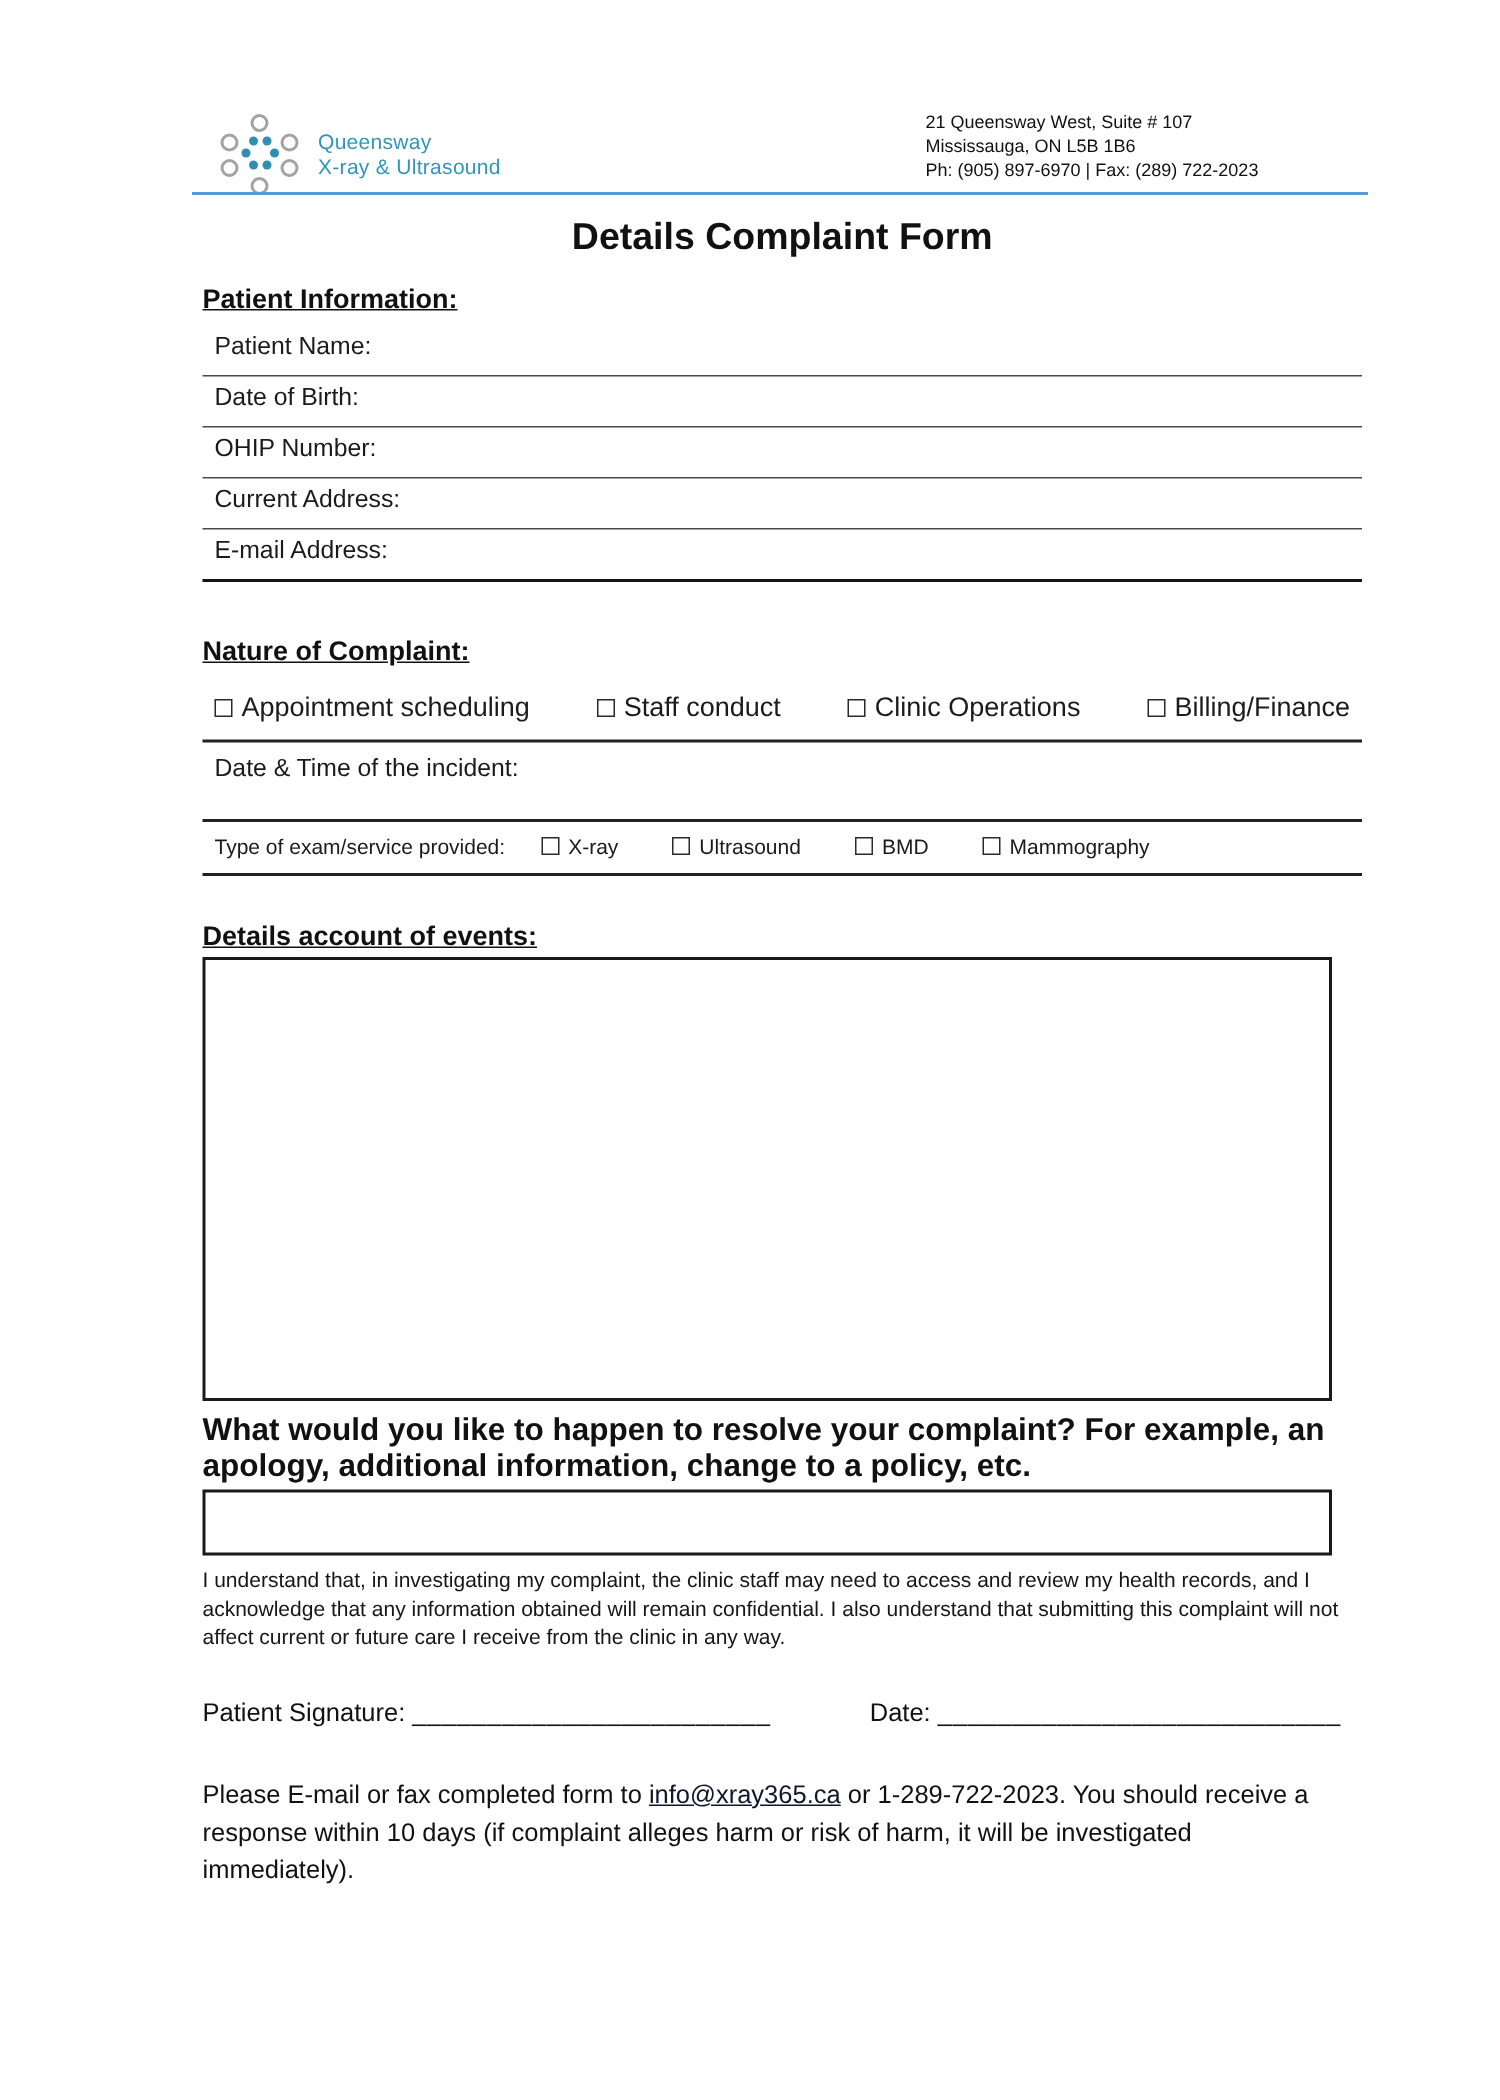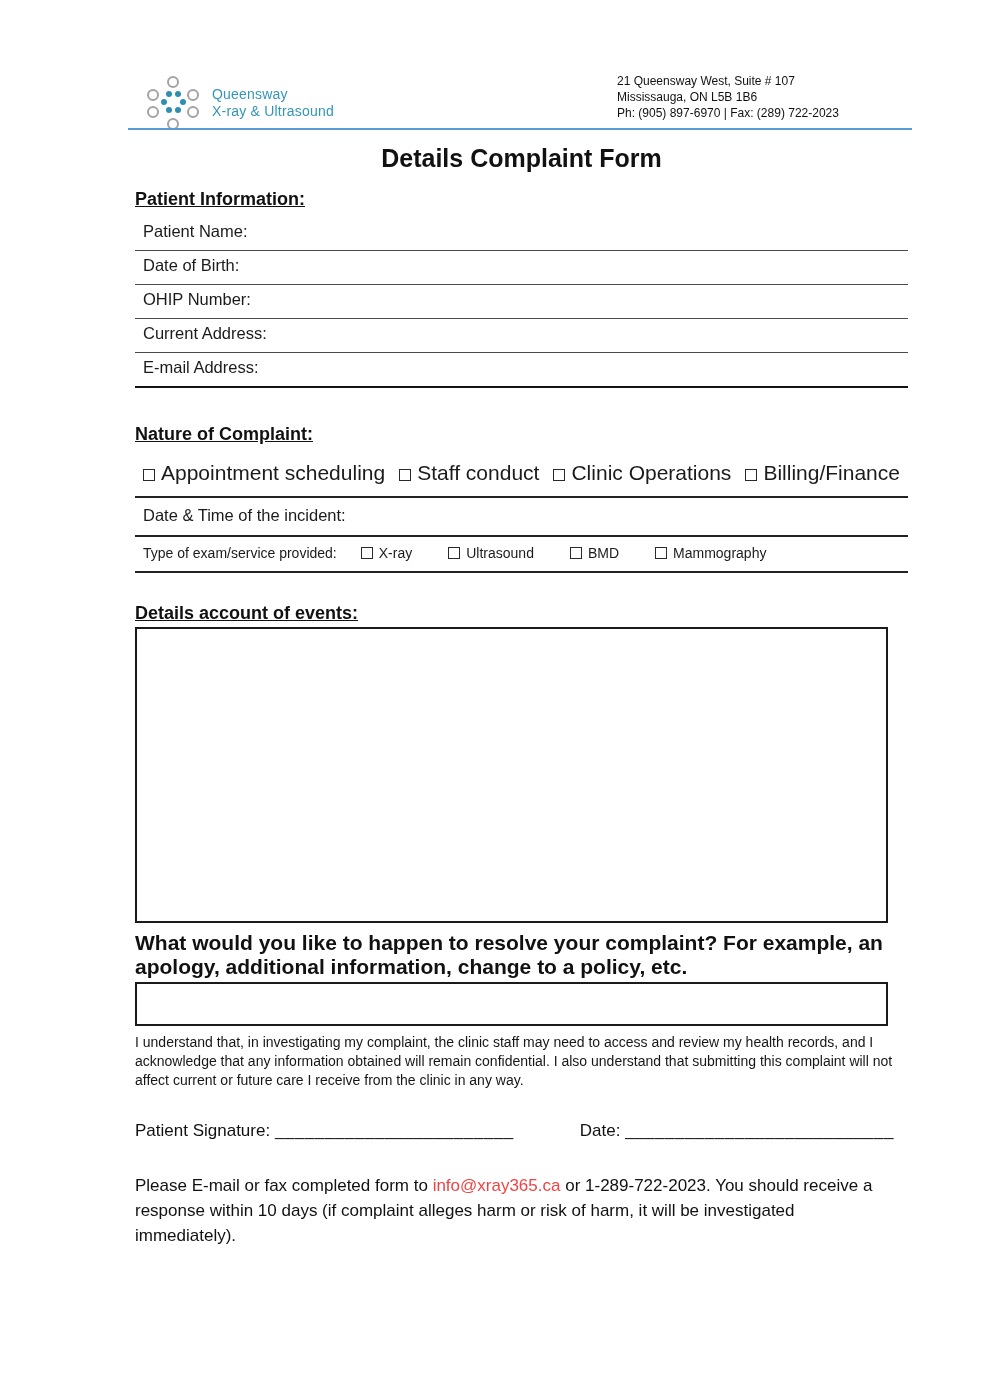--- a/index.html
+++ b/index.html
@@ -22,41 +22,41 @@
   .content { position:absolute; left:135px; top:140px; width:773px; }
   .title { font-size:25px; font-weight:bold; text-align:center; margin:4px 0 16px; color:#111; }
   .section-heading { font-size:18px; font-weight:bold; text-decoration:underline; color:#111; }
   
   .pi-table { margin-top:7px; }
   .pi-row { font-size:16.5px; padding:5px 8px 9px; border-bottom:1.5px solid #4a4a4a; }
   .pi-row:last-child { border-bottom:2.5px solid #141414; }
   
   .nature-heading { margin-top:36px; }
   .nature-options { display:flex; justify-content:space-between; align-items:center;
-                    padding:16px 8px 11px 8px; border-bottom:2px solid #222; font-size:21px; }
+                    padding:16px 8px 11px 8px; border-bottom:2px solid #222; font-size:18px; }
   .cb { display:inline-block; width:12px; height:12px; border:1.7px solid #2a2a2a; margin-right:6px;
         vertical-align:-1px; background:#fff; cursor:pointer; }
-  .nature-row { font-size:16.5px; padding:8px 8px 10px; border-bottom:2px solid #222; }
+  .nature-row { font-size:16.5px; padding:8px 8px 24px; border-bottom:2px solid #222; }
   .exam-row { display:flex; align-items:flex-start; font-size:14px; padding:8px 8px 10px; border-bottom:2px solid #222; }
   .exam-item { margin-left:36px; }
   .exam-item.first { margin-left:24px; }
   
   .details-heading { margin-top:30px; }
   .big-box { margin-top:3px; width:753px; height:296px; border:2px solid #1a1a1a; background:#fff; }
   .question { margin-top:8px; width:753px; font-size:21px; line-height:24px; font-weight:bold; color:#111; }
   .small-box { margin-top:3px; width:753px; height:44px; border:2px solid #1a1a1a; background:#fff; }
   .disclaimer { margin-top:7px; width:760px; font-size:14px; line-height:19px; color:#161616; }
   
   .sig-row { margin-top:31px; display:flex; font-size:17px; color:#111; }
   .sig-group { white-space:nowrap; }
   .date-group { margin-left:66px; white-space:nowrap; }
   .fill-line { letter-spacing:0.5px; }
   
   .footer-text { margin-top:32px; width:745px; font-size:17px; line-height:25px; color:#111; }
-  .email-link { color:#ef4444; cursor:pointer; }
+  .email-link { color:#0f172a; text-decoration:underline; cursor:pointer; }
 </style>
 </head>
 <body>
 
 <div class="page">
 
   <div class="header">
     <div class="logo">
       <div class="logo-mark">
         <span class="ring" style="left:22px; top:0;"></span>

